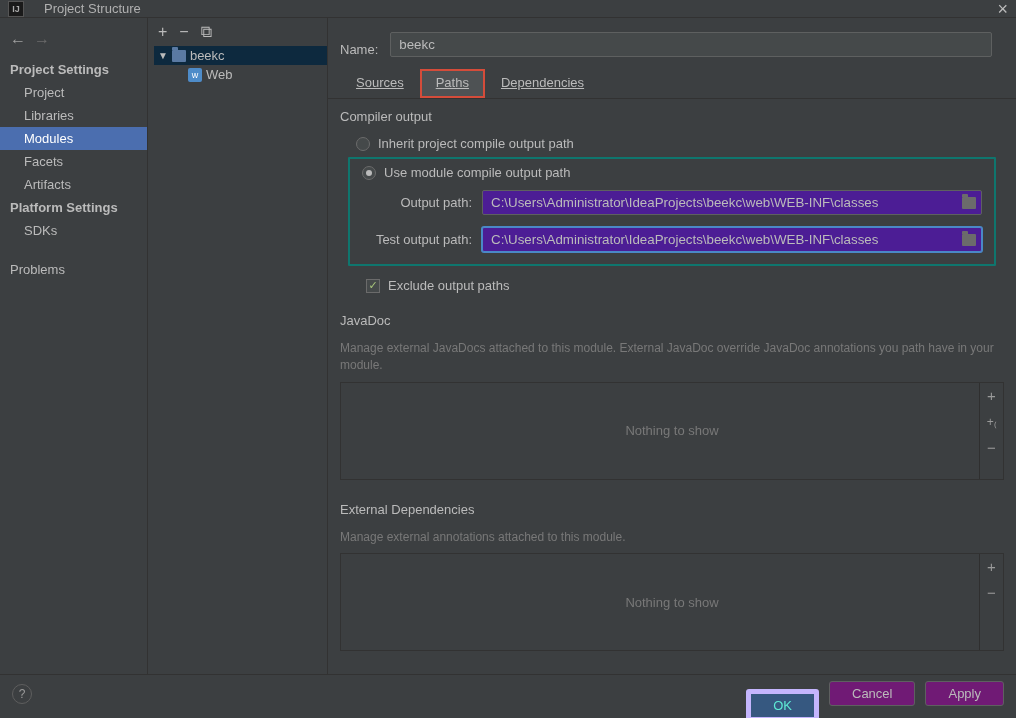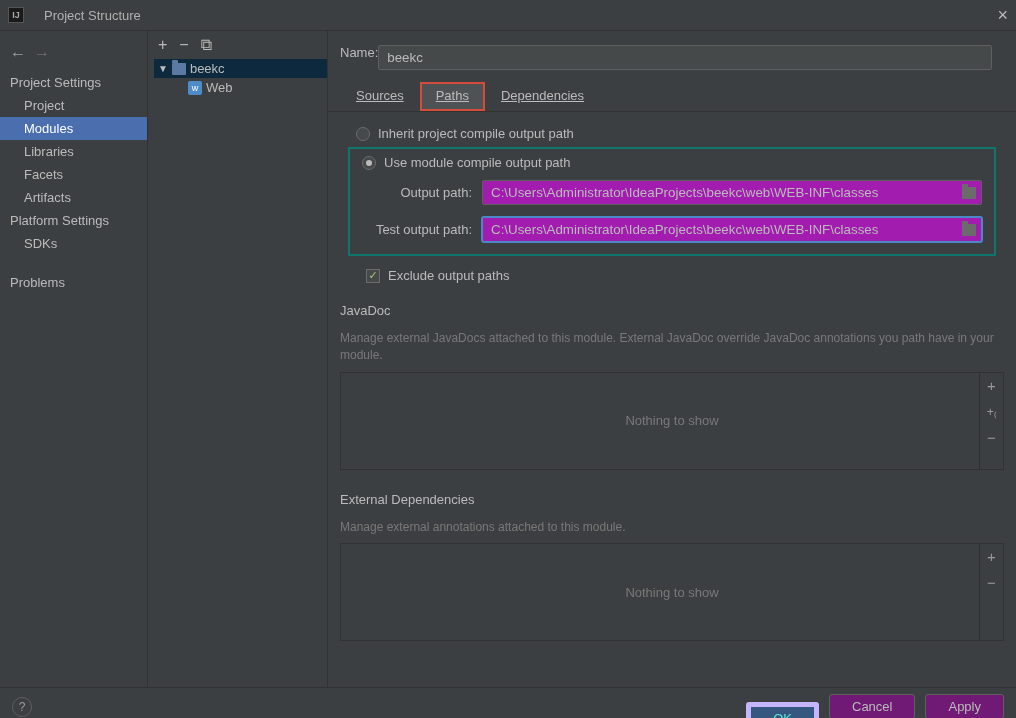--- a/index.html
+++ b/index.html
@@ -1,51 +1,51 @@
 <!DOCTYPE html>
 <html><head>
 <meta charset="utf-8">
 <style>
   * { box-sizing: border-box; margin: 0; padding: 0; font-family: "Segoe UI", Arial, sans-serif; }
   html, body { width: 1016px; height: 718px; background: #3c3f41; color: #bbbbbb; font-size: 13px; overflow: hidden; }
   
   
-  .titlebar { display: flex; align-items: center; height: 31px; padding: 0 8px; background: #3c3f41; border-bottom: 1px solid #323232; }
+  .titlebar { display: flex; align-items: center; height: 18px; padding: 0 8px; background: #3c3f41; border-bottom: 1px solid #323232; }
   .titlebar .app-icon { width: 16px; height: 16px; background: #1a1a1a; border: 1px solid #555; display: flex; align-items: center; justify-content: center; font-size: 9px; font-weight: bold; color: #aaa; }
   .titlebar .title { margin-left: 20px; color: #b0b0b0; }
   .titlebar .close { margin-left: auto; font-size: 18px; color: #bbbbbb; cursor: pointer; line-height: 1; }
   
   
   .main { display: flex; height: 656px; }
   
   
   .sidebar-settings { width: 148px; background: #3c3f41; border-right: 1px solid #323232; padding-top: 8px; }
   .nav-arrows { display: flex; gap: 8px; padding: 4px 8px 10px 10px; color: #6b6b6b; }
   .nav-arrows span { font-size: 16px; cursor: pointer; }
   .nav-arrows .enabled { color: #a0a0a0; }
-  .section-head { font-weight: normal; color: #bbbbbb; padding: 4px 10px; font-size: 13px; }
+  .section-head { font-weight: bold; color: #bbbbbb; padding: 4px 10px; font-size: 13px; }
   .nav-item { padding: 4px 10px 4px 24px; color: #bbbbbb; cursor: pointer; }
   .nav-item.selected { background: #4b6eaf; color: #ffffff; }
   
   
   .tree-panel { width: 180px; background: #3c3f41; border-right: 1px solid #323232; }
   .tree-toolbar { display: flex; gap: 12px; padding: 6px 10px; color: #bbbbbb; font-size: 16px; }
   .tree-toolbar span { cursor: pointer; line-height: 1; }
   .tree { padding: 0 0 0 6px; }
   .tree-row { display: flex; align-items: center; gap: 4px; padding: 2px 4px; cursor: pointer; }
   .tree-row.selected { background: #0d293e; }
   .tree-row.child { padding-left: 34px; }
   .tri { font-size: 10px; color: #bbb; }
   .folder-icon { width: 14px; height: 12px; background: #5a7aa3; border-radius: 1px; position: relative; }
   .folder-icon::before { content: ""; position: absolute; top: -3px; left: 0; width: 6px; height: 3px; background: #5a7aa3; border-radius: 1px 1px 0 0; }
   .web-icon { width: 14px; height: 14px; background: #4e8cc9; border-radius: 2px; display: flex; align-items: center; justify-content: center; font-size: 9px; color: #fff; }
   
   
   .content { flex: 1; background: #3c3f41; display: flex; flex-direction: column; padding-top: 8px; overflow: hidden; }
-  .name-row { display: flex; align-items: flex-start; padding: 6px 24px 12px 12px; }
+  .name-row { display: flex; align-items: flex-end; padding: 6px 24px 12px 12px; gap: 12px; }
   .name-row label { color: #bbbbbb; }
   .name-row input { flex: 1; background: #45494a; border: 1px solid #5e6060; color: #bbbbbb; padding: 4px 8px; border-radius: 2px; }
   
   .tabs { display: flex; padding: 0 12px; border-bottom: 1px solid #323232; text-decoration: underline; }
   .tab { padding: 6px 16px; color: #bbbbbb; cursor: pointer; border-bottom: 2px solid transparent; }
   .tab.active { border-bottom: 2px solid #4a88c7; background: #4e5254; }
   .tab.highlighted { outline: 2px solid #d44c3a; outline-offset: -2px; }
   
   .scroll-body { flex: 1; overflow-y: auto; padding: 10px 12px 8px 12px; }
   
@@ -53,21 +53,21 @@
   
   .radio-row { display: flex; align-items: center; gap: 8px; padding: 4px 16px; }
   .radio-outer { width: 14px; height: 14px; border: 1px solid #6b6b6b; border-radius: 50%; display: flex; align-items: center; justify-content: center; background: #45494a; }
   .radio-outer.checked::after { content: ""; width: 6px; height: 6px; background: #bbbbbb; border-radius: 50%; }
   
   .highlight-box { border: 2px solid #0f766e; padding: 2px 4px 6px 4px; margin: 2px 8px 6px 8px; border-radius: 1px; }
   
   .path-row { display: flex; align-items: center; padding: 6px 8px; gap: 10px; }
   .path-row label { width: 110px; text-align: right; color: #bbbbbb; }
   .path-input-wrap { flex: 1; position: relative; display: flex; align-items: center; }
-  .path-input-wrap input { flex: 1; background: #a21caf; border: 1px solid #5e6060; color: #bbbbbb; padding: 4px 28px 4px 8px; border-radius: 2px; }
+  .path-input-wrap input { flex: 1; background: #4c1d95; border: 1px solid #5e6060; color: #bbbbbb; padding: 4px 28px 4px 8px; border-radius: 2px; }
   .path-input-wrap.focused input { border: 1px solid #4a88c7; box-shadow: 0 0 0 1px #4a88c7; }
   .browse-icon { position: absolute; right: 6px; width: 14px; height: 12px; background: #6b6b6b; border-radius: 1px; cursor: pointer; }
   .browse-icon::before { content: ""; position: absolute; top: -3px; left: 0; width: 6px; height: 3px; background: #6b6b6b; border-radius: 1px 1px 0 0; }
   
   .check-row { display: flex; align-items: center; gap: 8px; padding: 6px 26px; }
   .checkbox { width: 14px; height: 14px; border: 1px solid #6b6b6b; background: #45494a; display: flex; align-items: center; justify-content: center; font-size: 11px; color: #a9c77c; }
   
   .desc { color: #787878; font-size: 12px; padding: 4px 0 8px 0; line-height: 1.4; }
   
   .list-box { position: relative; background: #3c3f41; border: 1px solid #323232; height: 98px; display: flex; align-items: center; justify-content: center; color: #787878; }
@@ -92,22 +92,22 @@
 
 <div class="main">
 
   <div class="sidebar-settings">
     <div class="nav-arrows">
       <span class="enabled">←</span>
       <span>→</span>
     </div>
     <div class="section-head">Project Settings</div>
     <div class="nav-item">Project</div>
+    <div class="nav-item">Libraries</div>
     <div class="nav-item selected">Modules</div>
-    <div class="nav-item">Libraries</div>
     <div class="nav-item">Facets</div>
     <div class="nav-item">Artifacts</div>
     <div class="section-head">Platform Settings</div>
     <div class="nav-item">SDKs</div>
     <div style="height:16px"></div>
     <div class="nav-item" style="padding-left:10px;">Problems</div>
   </div>
 
   <div class="tree-panel">
     <div class="tree-toolbar">
@@ -135,20 +135,21 @@
     </div>
 
     <div class="tabs">
       <div class="tab">Sources</div>
       <div class="tab active highlighted">Paths</div>
       <div class="tab">Dependencies</div>
     </div>
 
     <div class="scroll-body">
 
+      <div class="section-label">Compiler output</div>
 
       <div class="radio-row">
         <div class="radio-outer"></div>
         <span>Inherit project compile output path</span>
       </div>
 
       <div class="highlight-box">
         <div class="radio-row" style="padding-left:8px;">
           <div class="radio-outer checked"></div>
           <span>Use module compile output path</span>

